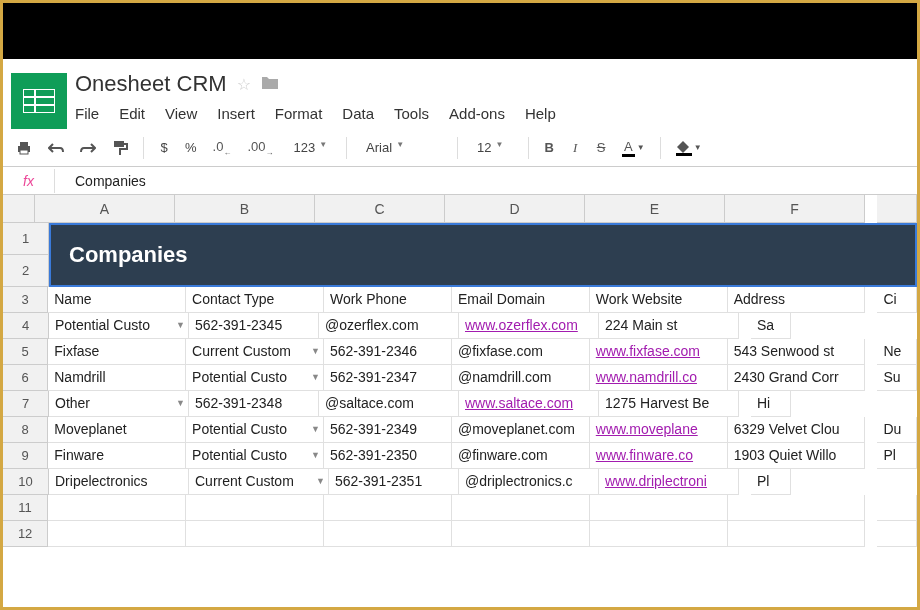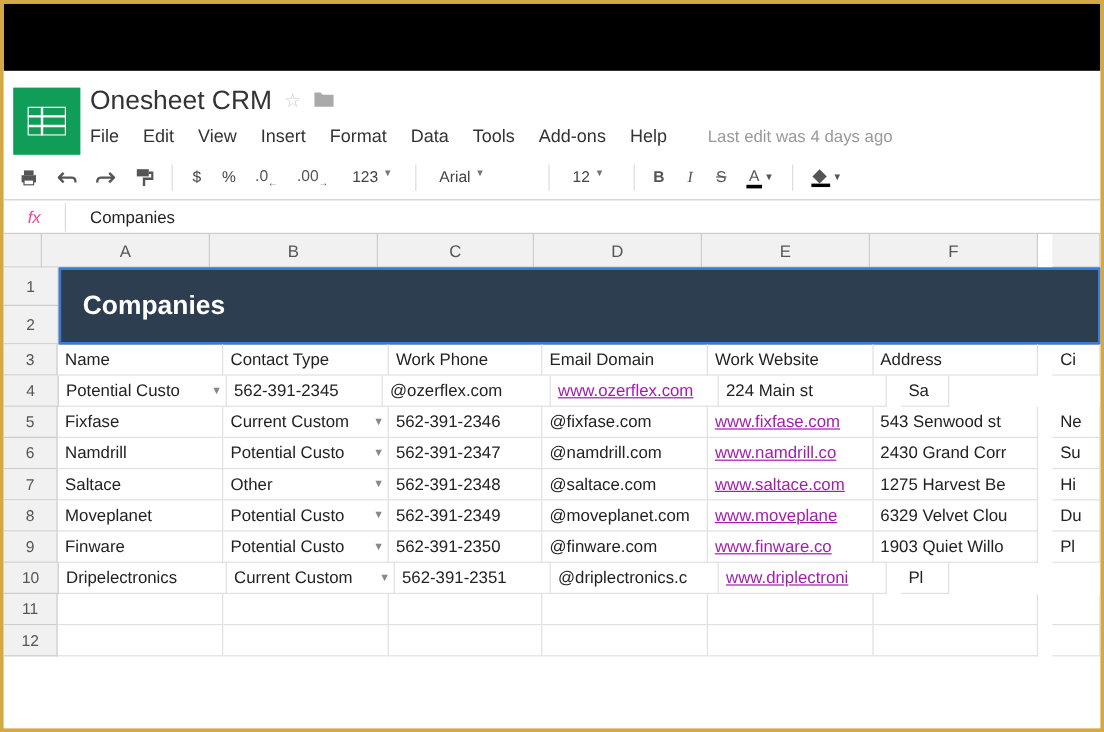--- a/index.html
+++ b/index.html
@@ -66,21 +66,20 @@
     <div class="menubar">
       <span>File</span>
       <span>Edit</span>
       <span>View</span>
       <span>Insert</span>
       <span>Format</span>
       <span>Data</span>
       <span>Tools</span>
       <span>Add-ons</span>
       <span>Help</span>
-      <span class="last-edit">Last edit was 4 days ago</span>
     </div>
   </div>
 </div>
 
 <div class="toolbar">
   <div class="tbtn">
       <svg width="16" height="14">
         <rect x="2" y="5" width="12" height="6" fill="#555"></rect>
         <rect x="4" y="1" width="8" height="4" fill="#555"></rect>
         <rect x="4" y="9" width="8" height="4" fill="#fff" stroke="#555"></rect>
@@ -209,21 +208,20 @@
       <div class="cell colA">Namdrill</div>
       <div class="cell colB">Potential Custo<span class="dropdown-arrow">▼</span></div>
       <div class="cell colC">562-391-2347</div>
       <div class="cell colD">@namdrill.com</div>
       <div class="cell colE"><span class="link">www.namdrill.co</span></div>
       <div class="cell colF">2430 Grand Corr</div>
       <div class="cell colG">Su</div>
     </div>
     <div class="row">
       <div class="rowhead">7</div>
-      <div class="cell colA">Saltace</div>
       <div class="cell colB">Other<span class="dropdown-arrow">▼</span></div>
       <div class="cell colC">562-391-2348</div>
       <div class="cell colD">@saltace.com</div>
       <div class="cell colE"><span class="link">www.saltace.com</span></div>
       <div class="cell colF">1275 Harvest Be</div>
       <div class="cell colG">Hi</div>
     </div>
     <div class="row">
       <div class="rowhead">8</div>
       <div class="cell colA">Moveplanet</div>

